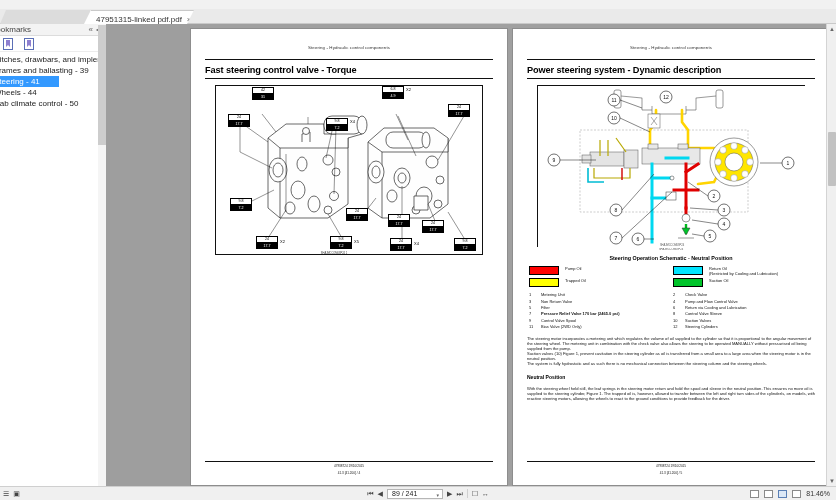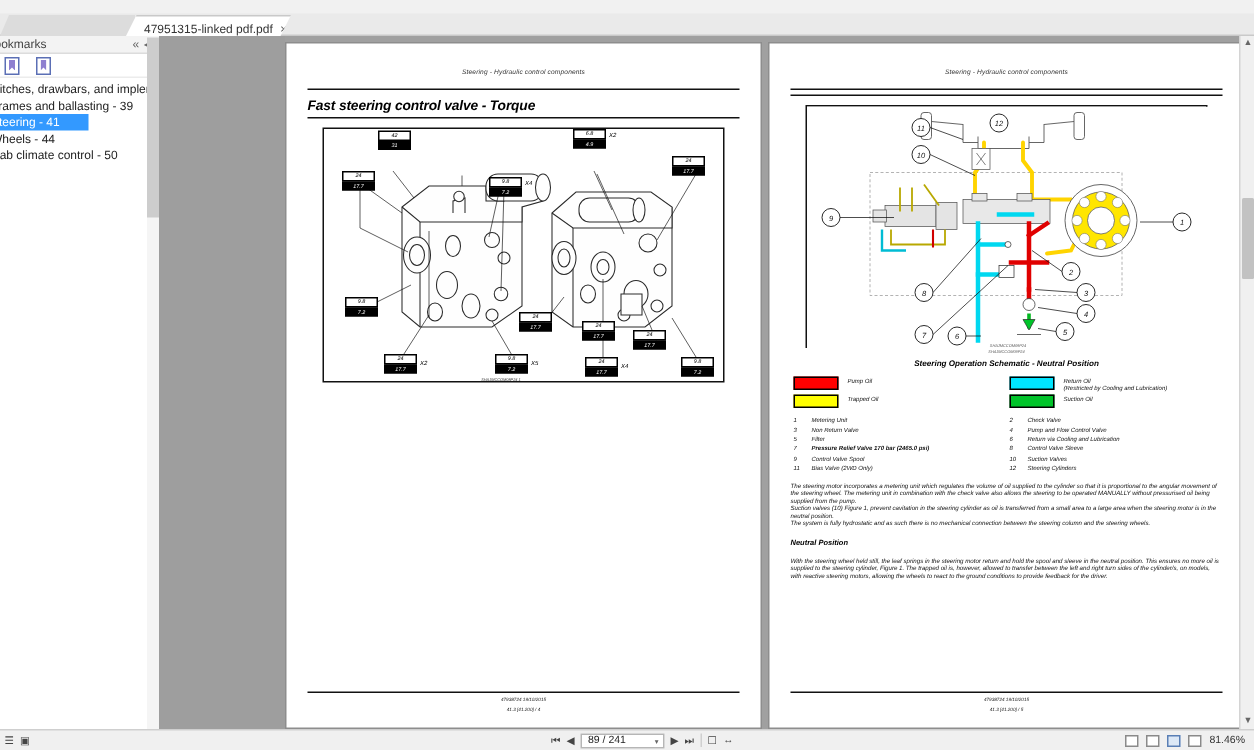--- a/index.html
+++ b/index.html
@@ -100,21 +100,21 @@
     position: absolute; left: 106px; top: 24px; width: 730px; height: 462px;
     background: #a0a0a0; overflow: hidden;
   }
   .gutter-left { position:absolute; left:0; top:0; width:84px; height:462px; background:#9e9e9e;}
   .page {
     position: absolute; top: 4px; background: #ffffff; height: 458px;
     border: 1px solid #8d8d8d;
   }
   .page-left  { left: 84px;  width: 318px; }
   .page-right { left: 406px; width: 318px; }
-  .page-inner { position: relative; width: 100%; height: 100%; padding: 0 14px; font-style: italic; }
+  .page-inner { position: relative; width: 100%; height: 100%; padding: 0 14px; }
   .pg-header {
     text-align: center; font-size: 4.4px; color: #333; padding-top: 16px;
     letter-spacing: 0.1px;
   }
   .pg-rule { border-top: 1.4px solid #111; margin-top: 9px; }
   .pg-h1 {
     font-size: 9.2px; font-weight: bold; color: #000; margin-top: 5px;
     letter-spacing: -0.1px;
   }
   .pg-rule2 { border-top: 0.8px solid #111; margin-top: 3px; }
@@ -379,20 +379,21 @@
           <div class="pg-foot-txt">47938724 19/10/2015</div>
           <div class="pg-foot-txt">41.3 [41.200] / 4</div>
         </div>
       </div>
     </div>
 
     <div class="page page-right">
       <div class="page-inner">
         <div class="pg-header">Steering - Hydraulic control components</div>
         <div class="pg-rule"></div>
+        <div class="pg-h1">Power steering system - Dynamic description</div>
         <div class="pg-rule2"></div>
 
         <div class="schembox">
           <svg width="268" height="162" viewBox="0 0 268 162">
             <rect x="0" y="0" width="268" height="162" fill="#fff"></rect>
 
             <rect x="42" y="44" width="168" height="82" fill="none" stroke="#999" stroke-width="0.5" stroke-dasharray="2 1.5"></rect>
 
             <g stroke="#555" stroke-width="0.6" fill="#fff">
               <rect x="76" y="4" width="7" height="18" rx="2"></rect>

